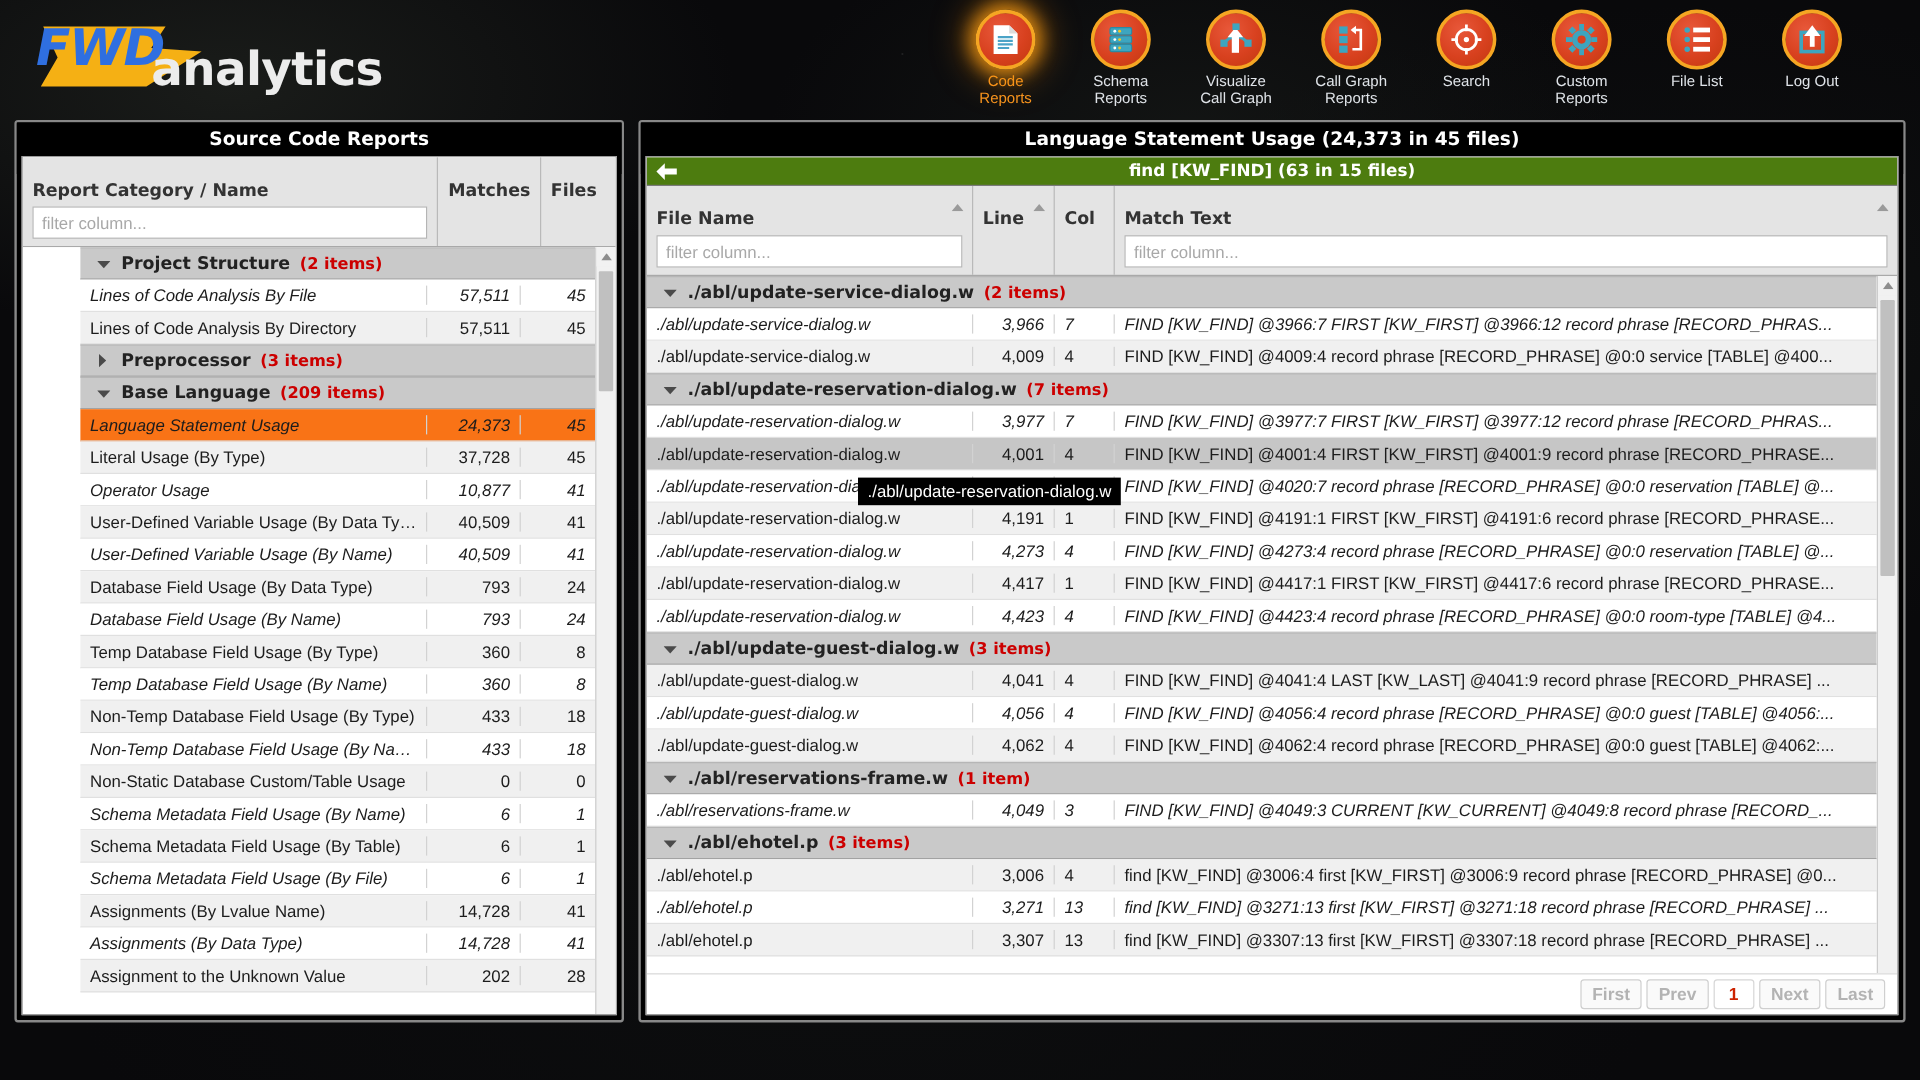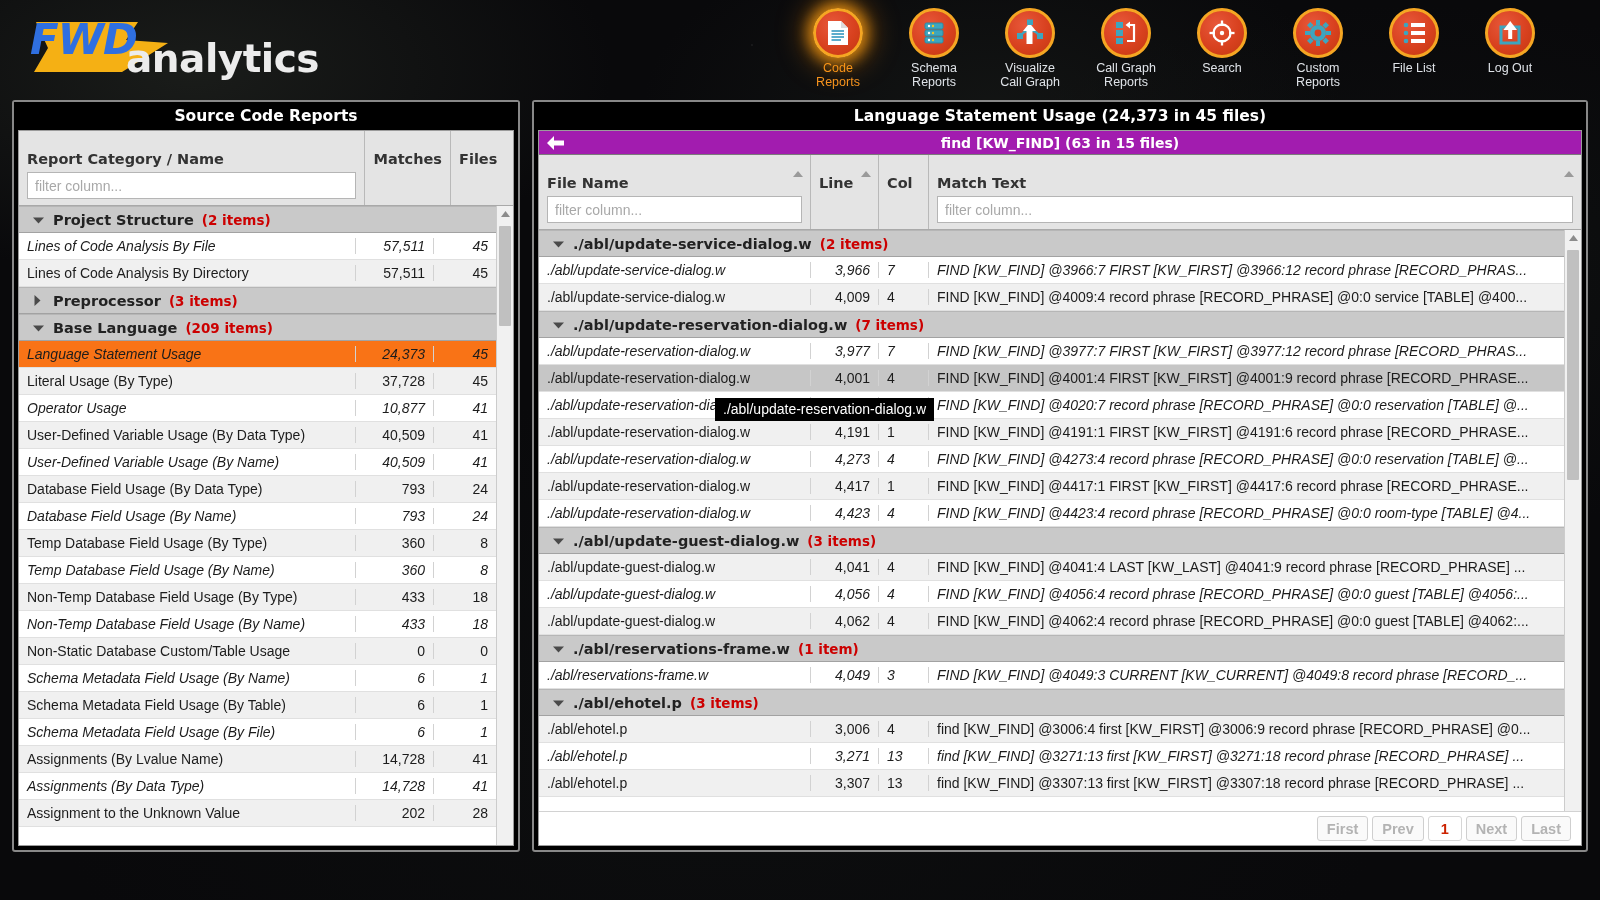--- a/index.html
+++ b/index.html
@@ -94,21 +94,21 @@
 
   .grid{
     position:absolute; left:4px; right:4px; top:28px; bottom:4px;
     background:#fff; border:1px solid #9b9b9b;
     display:flex; flex-direction:column;
     overflow:hidden;
   }
 
   
   .subbar{
-    height:24px; background:#a21caf; position:relative;
+    height:24px; background:#4d7c0f; position:relative;
     border-bottom:1px solid #7a7a7a;
     display:flex; align-items:center; justify-content:center;
   }
   .subbar-title{ color:#fff; font-size:14px; font-weight:bold; font-family:"DejaVu Sans", sans-serif;}
   .back-arrow{
     position:absolute; left:6px; top:3px; width:20px; height:18px;
     cursor:pointer;
   }
 
   
@@ -391,21 +391,21 @@
           <div class="ch-label">Matches</div>
           <input class="filter-input" type="text" style="">
         </div>
         <div class="cell l-files nofilter">
           <div class="ch-label">Files</div>
           <input class="filter-input" type="text" style="">
         </div>
       </div>
 
       <div class="gridbody">
-        <div class="scrollcol" id="left-rows" style="right:17px;">
+        <div class="scrollcol" id="left-rows" style="right:17px;padding-left:48px;">
             <div class="grouprow">
               <span class="twisty">
                 <svg width="11" height="8" viewBox="0 0 11 8">
                   <polygon points="0,1.5 11,1.5 5.5,7.5" fill="#4a4a4a"></polygon>
                 </svg>
               </span>
               <span class="gname">Project Structure</span>
               <span class="gcount">(2 items)</span>
             </div>
             <div class="datarow odd">

